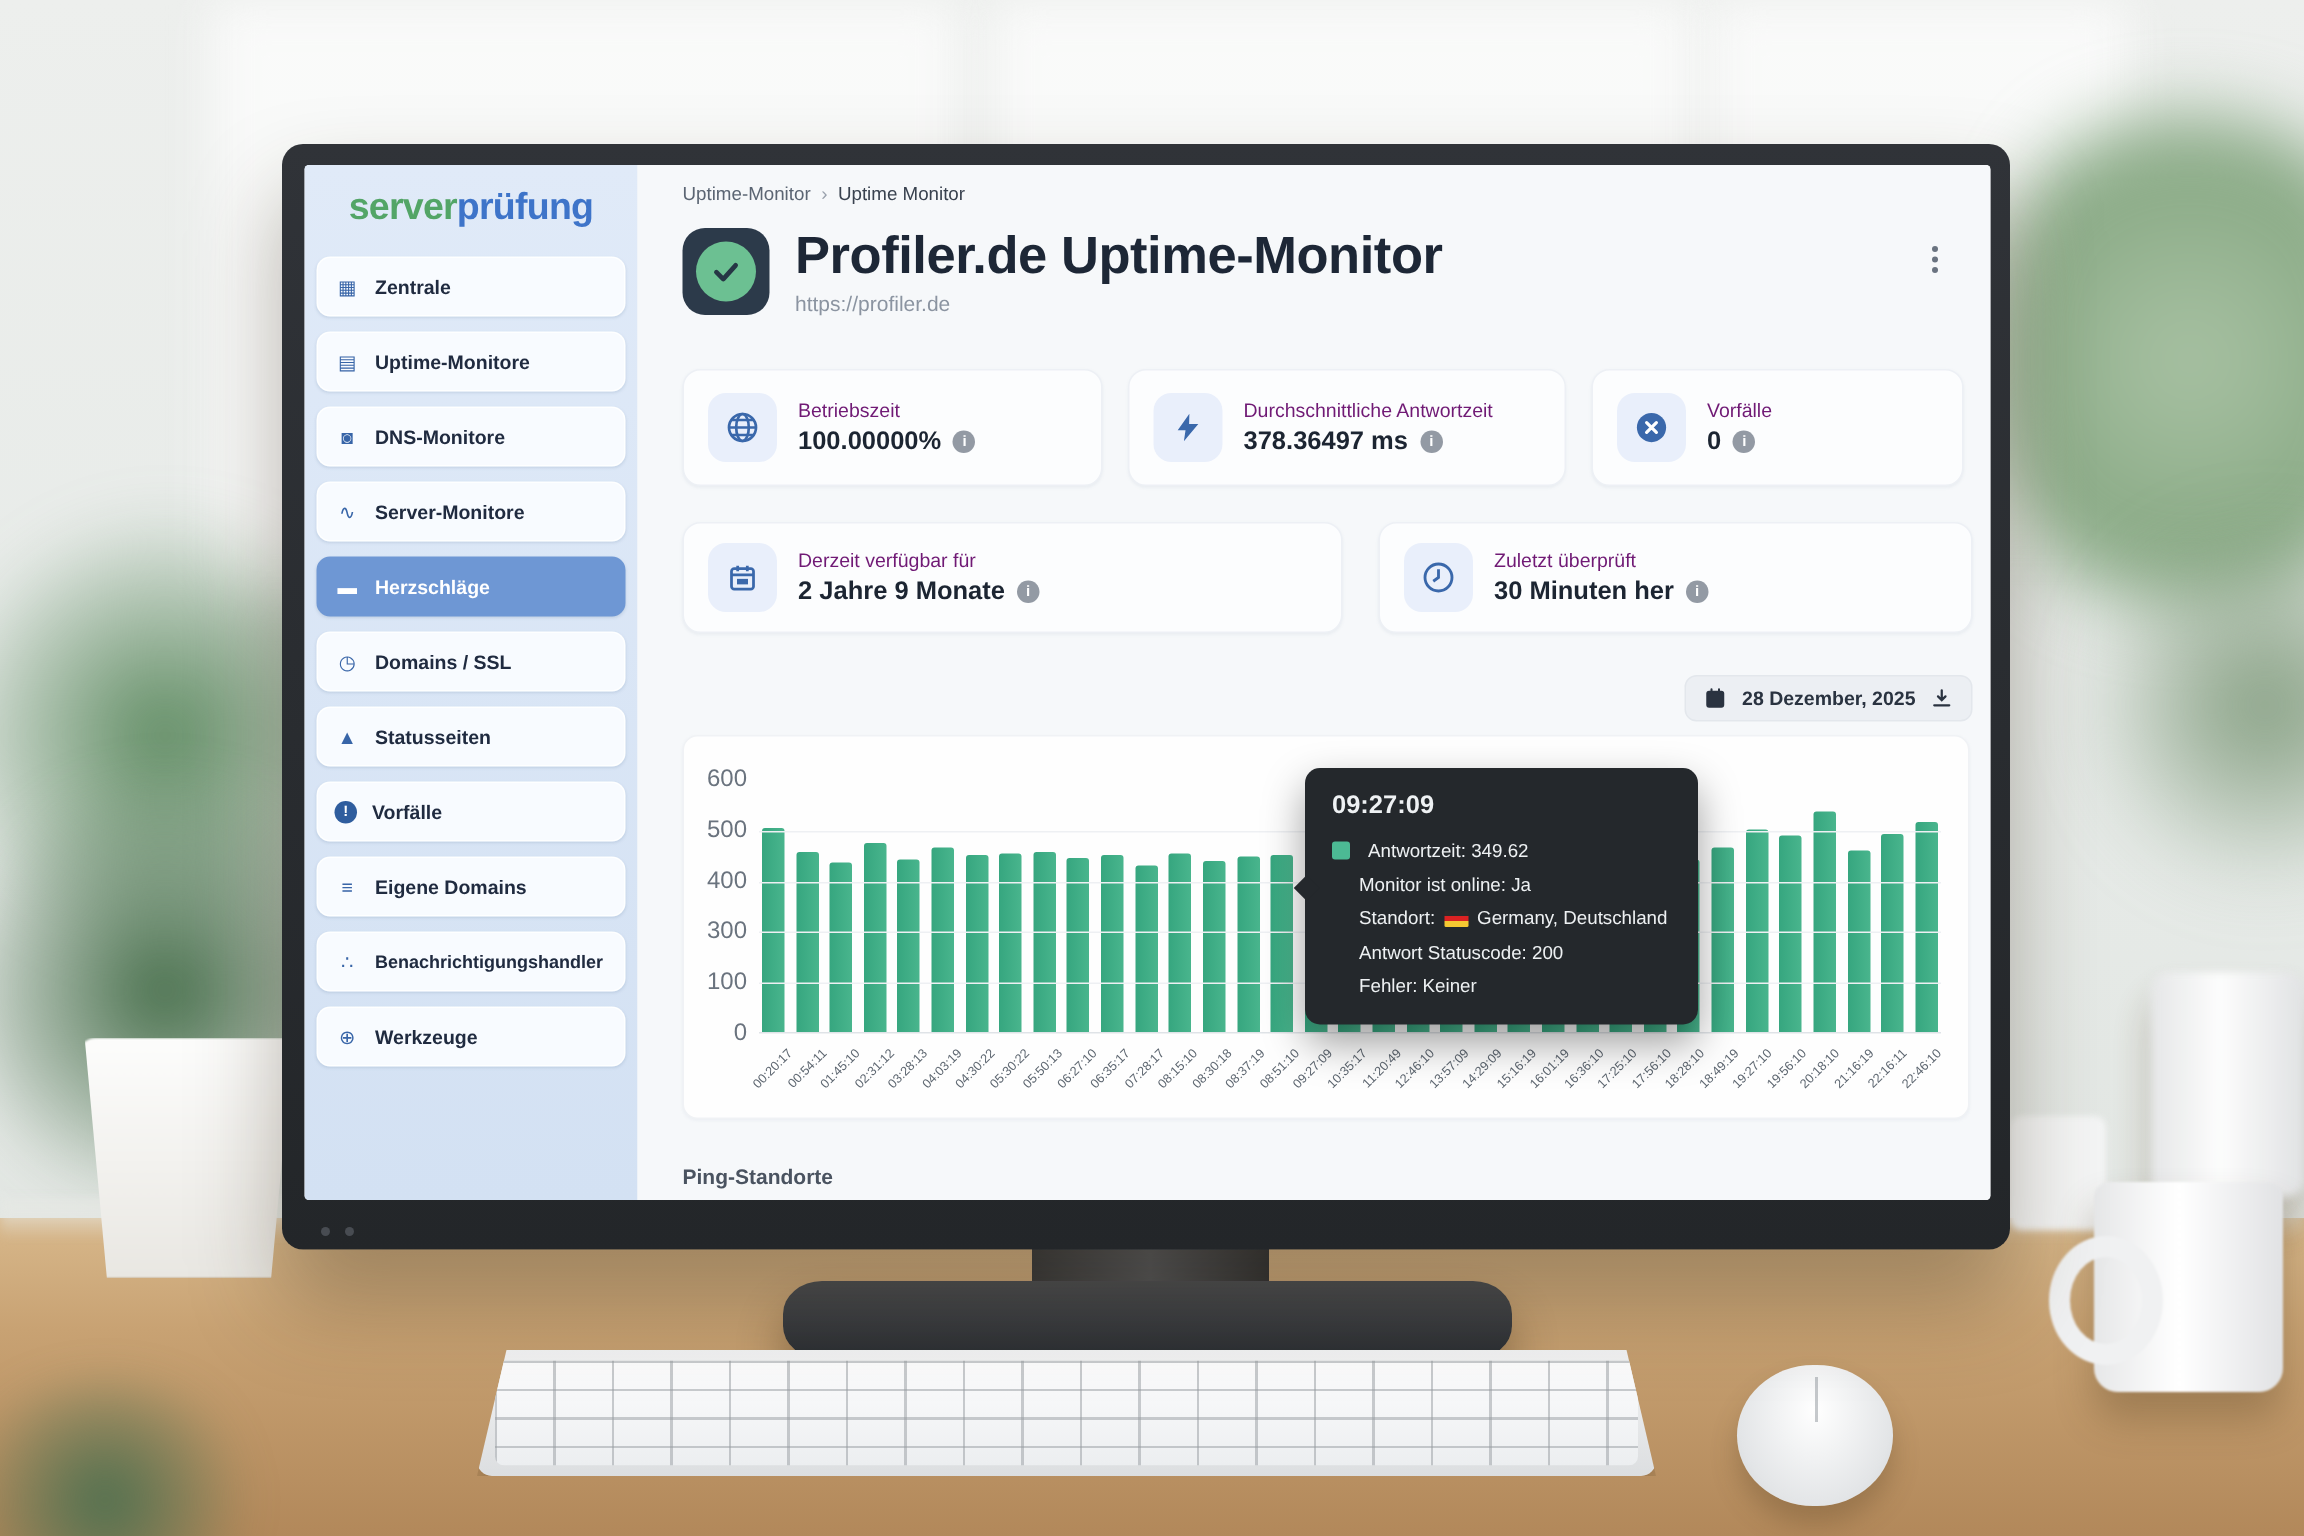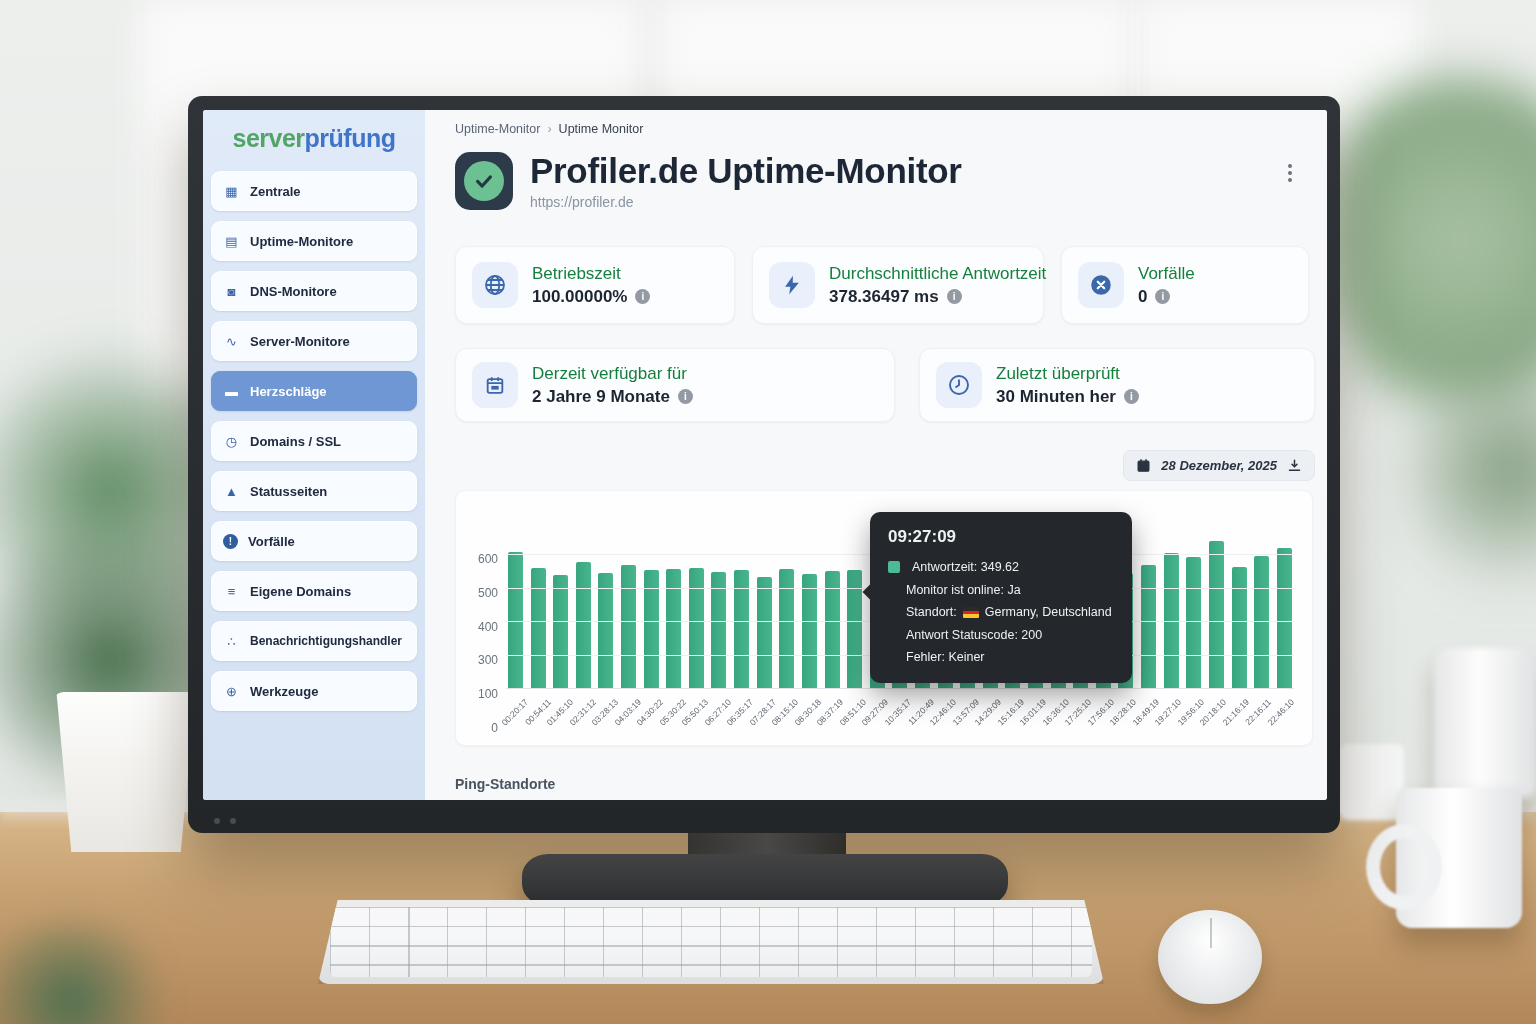--- a/index.html
+++ b/index.html
@@ -95,36 +95,36 @@
 
   .stats-row{position:absolute;display:flex;}
   .row1{left:30px;top:136px;gap:17px;}
   .row2{left:30px;top:238px;gap:24px;}
   .card{background:#fcfdfe;border:1px solid #edf0f5;border-radius:12px;display:flex;align-items:center;
        gap:14px;padding:14px 16px;box-shadow:0 1px 2px rgba(140,155,175,.10);}
   .c1{width:280px;height:78px;} .c2{width:292px;height:78px;} .c3{width:248px;height:78px;}
   .c4{width:440px;height:74px;} .c5{width:396px;height:74px;}
   .tile{width:46px;height:46px;min-width:46px;border-radius:12px;background:#e9effb;
        display:flex;align-items:center;justify-content:center;color:#3a68ab;}
-  .stat-label{font-size:17px;color:#15803d;margin-bottom:3px;white-space:nowrap;}
+  .stat-label{font-size:13px;color:#701a75;margin-bottom:3px;white-space:nowrap;}
   .stat-value{font-size:17px;font-weight:700;color:#1c2532;display:flex;align-items:center;gap:8px;white-space:nowrap;}
   .info-dot{width:15px;height:15px;min-width:15px;border-radius:50%;background:#939aa4;color:#fff;
        font-size:10px;font-weight:700;display:flex;align-items:center;justify-content:center;
        font-style:normal;cursor:pointer;}
 
-  .date-row{position:absolute;right:12px;top:340px;font-style:italic;}
+  .date-row{position:absolute;right:12px;top:340px;}
   .date-btn{display:inline-flex;align-items:center;gap:10px;background:#eceff3;border:1px solid #e3e7ec;
        border-radius:8px;padding:7px 12px;font-size:13px;font-weight:600;color:#2a3340;cursor:pointer;}
 
   
   .chart-card{position:absolute;left:30px;top:380px;width:858px;height:256px;background:#fefefe;
        border:1px solid #f0f2f5;border-radius:10px;box-shadow:0 1px 2px rgba(140,155,175,.08);}
   .plot{position:absolute;left:50px;right:18px;top:29px;height:169px;border-bottom:1px solid #dfe3e7;}
   .gridline{position:absolute;left:0;right:0;height:1px;background:#eef0f3;}
-  .ytick{position:absolute;right:calc(100% + 8px);transform:translateY(-50%);font-size:12px;color:#6a737e;margin-top:39px;}
+  .ytick{position:absolute;right:calc(100% + 8px);transform:translateY(-50%);font-size:16px;color:#6a737e;}
   .bars{position:absolute;left:0;right:0;bottom:0;top:0;display:flex;align-items:flex-end;
        justify-content:space-between;padding:0 2px;}
   .bar{width:15px;border-radius:2px 2px 0 0;cursor:pointer;}
   .xlabels{position:absolute;left:50px;right:18px;top:200px;height:40px;}
   .xlabel{position:absolute;font-size:8.5px;color:#5d6670;white-space:nowrap;
        transform:translateX(-100%) rotate(-45deg);transform-origin:100% 0;}
 
   
   .tooltip{position:absolute;left:667px;top:402px;width:262px;background:#24282c;border-radius:10px;
        padding:15px 18px 14px;color:#eef1f3;box-shadow:0 12px 28px rgba(0,0,0,.38);z-index:40;}

